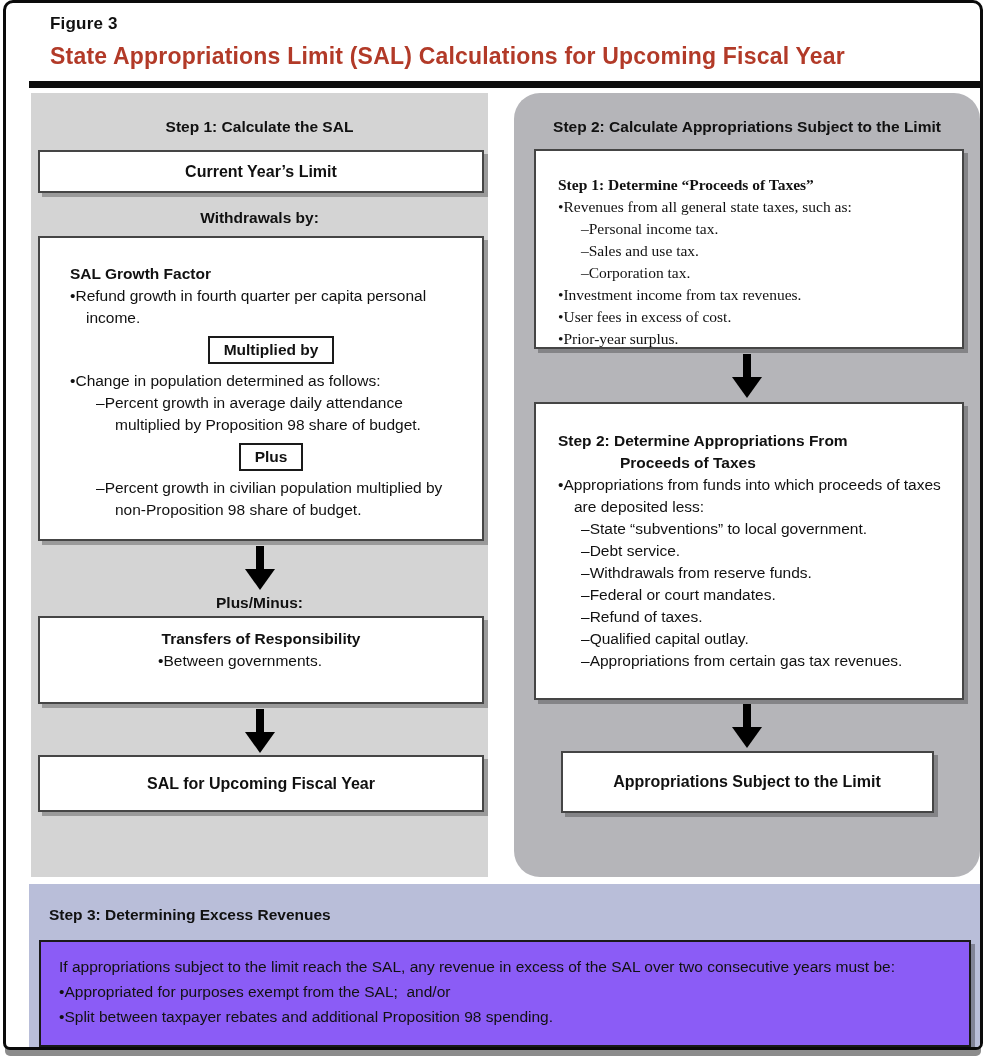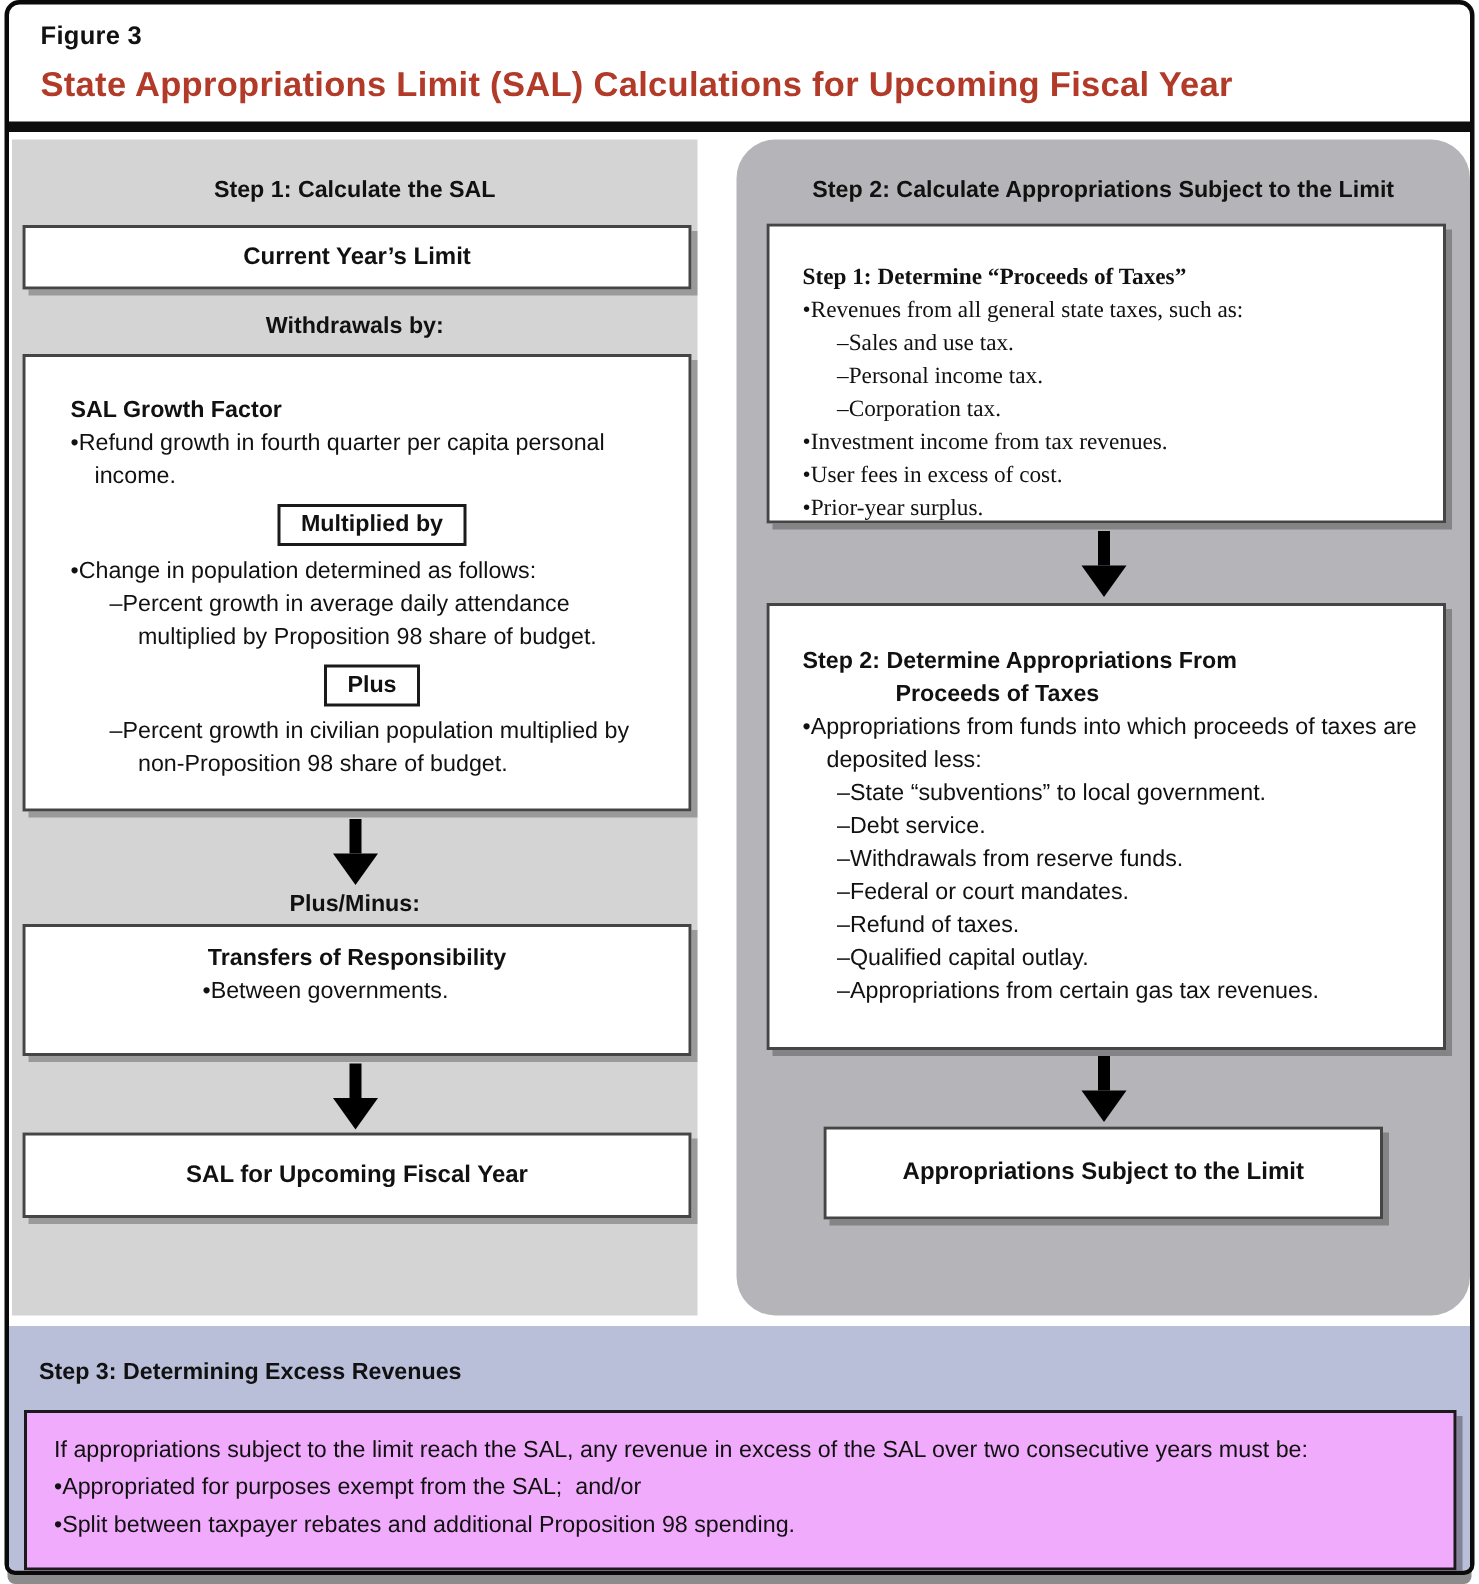--- a/index.html
+++ b/index.html
@@ -11,20 +11,21 @@
   .figure {
     box-sizing: border-box;
     width: 980px; height: 1050px;
     margin: 0 3px;
     border: 3px solid #0a0a0a;
     border-radius: 10px 10px 7px 7px;
     box-shadow: 0 8px 0 -2px #8c8c8c;
     background: #ffffff;
     display: flex; flex-direction: column;
     overflow: hidden;
+    padding-left: 23px;
   }
   
   .header { padding: 11px 24px 0 21px; height: 64px; }
   .figure-label { font-size: 17px; font-weight: bold; color: #111; letter-spacing: 0.2px; }
   .fig-title { margin: 9px 0 0 0; font-size: 23px; font-weight: bold; color: #b23a28; letter-spacing: 0.2px; }
   .black-bar { height: 8px; background: #0d0d0d; margin-top: 11px; }
   
   .panels { display: flex; margin-top: 5px; height: 890px; }
   .panel { box-sizing: border-box; }
   .panel.left  { width: 457px; margin-left: 2px; margin-right: 26px; background: #d4d4d4; }
@@ -88,21 +89,21 @@
     margin: 3px auto 0; width: 373px; height: 62px;
     display: flex; align-items: center; justify-content: center;
     font-weight: bold; font-size: 16px; text-align: center;
   }
   
   .bottom {
     margin-top: 7px; flex: 1; background: #b9bed9;
   }
   .bottom-heading { padding: 21px 0 0 20px; font-weight: bold; font-size: 15.5px; line-height: 20px; }
   .bottom-box {
-    box-sizing: border-box; background: #f0abfc;
+    box-sizing: border-box; background: #8b5cf6;
     border: 2px solid #1a1a1a;
     box-shadow: 4px 4px 0 rgba(0,0,0,0.3);
     margin: 15px 9px 0 10px; height: 107px;
     padding: 12px 18px 0 18px;
     font-size: 15.5px; line-height: 25px;
   }
   .bottom-box .bullet { white-space: pre-wrap; }
 </style>
 </head>
 <body>
@@ -155,22 +156,22 @@
 
       <div class="wbox box-result">SAL for Upcoming Fiscal Year</div>
     </div>
 
     <div class="panel right">
       <div class="panel-heading">Step 2: Calculate Appropriations Subject to the Limit</div>
 
       <div class="wbox box-proceeds">
         <div class="box-title">Step 1: Determine “Proceeds of Taxes”</div>
         <div class="bullet">Revenues from all general state taxes, such as:</div>
+        <div class="dash">Personal income tax.</div>
         <div class="dash">Sales and use tax.</div>
-        <div class="dash">Personal income tax.</div>
         <div class="dash">Corporation tax.</div>
         <div class="bullet">Investment income from tax revenues.</div>
         <div class="bullet">User fees in excess of cost.</div>
         <div class="bullet">Prior-year surplus.</div>
       </div>
 
       <div class="arrow arrow1">
         <div class="stem"></div>
         <div class="head"></div>
       </div>

